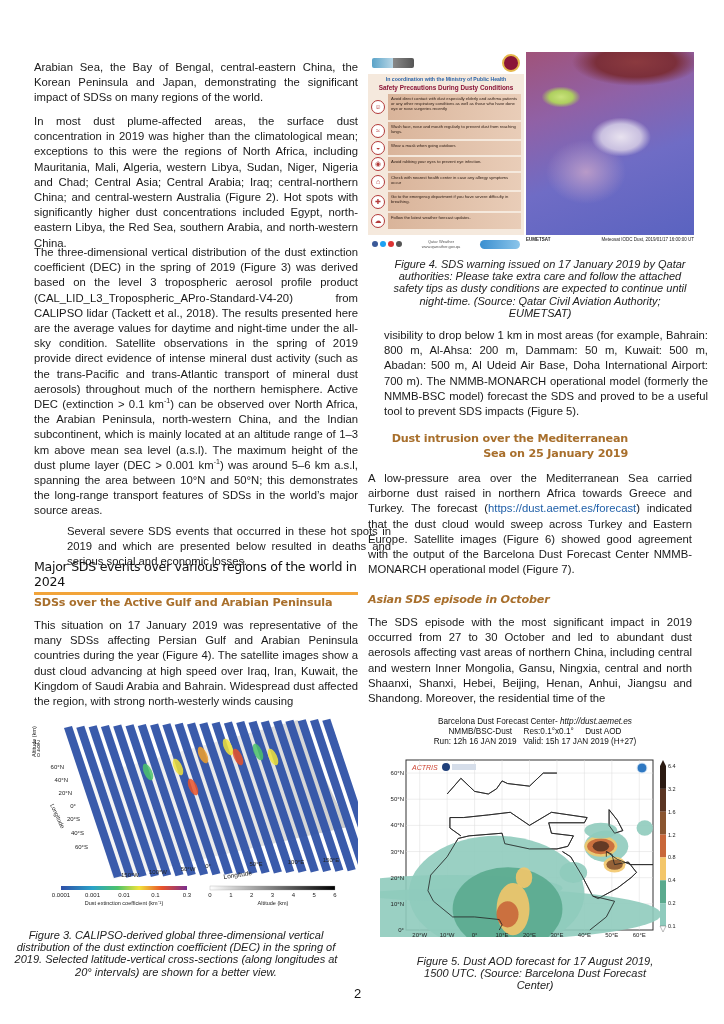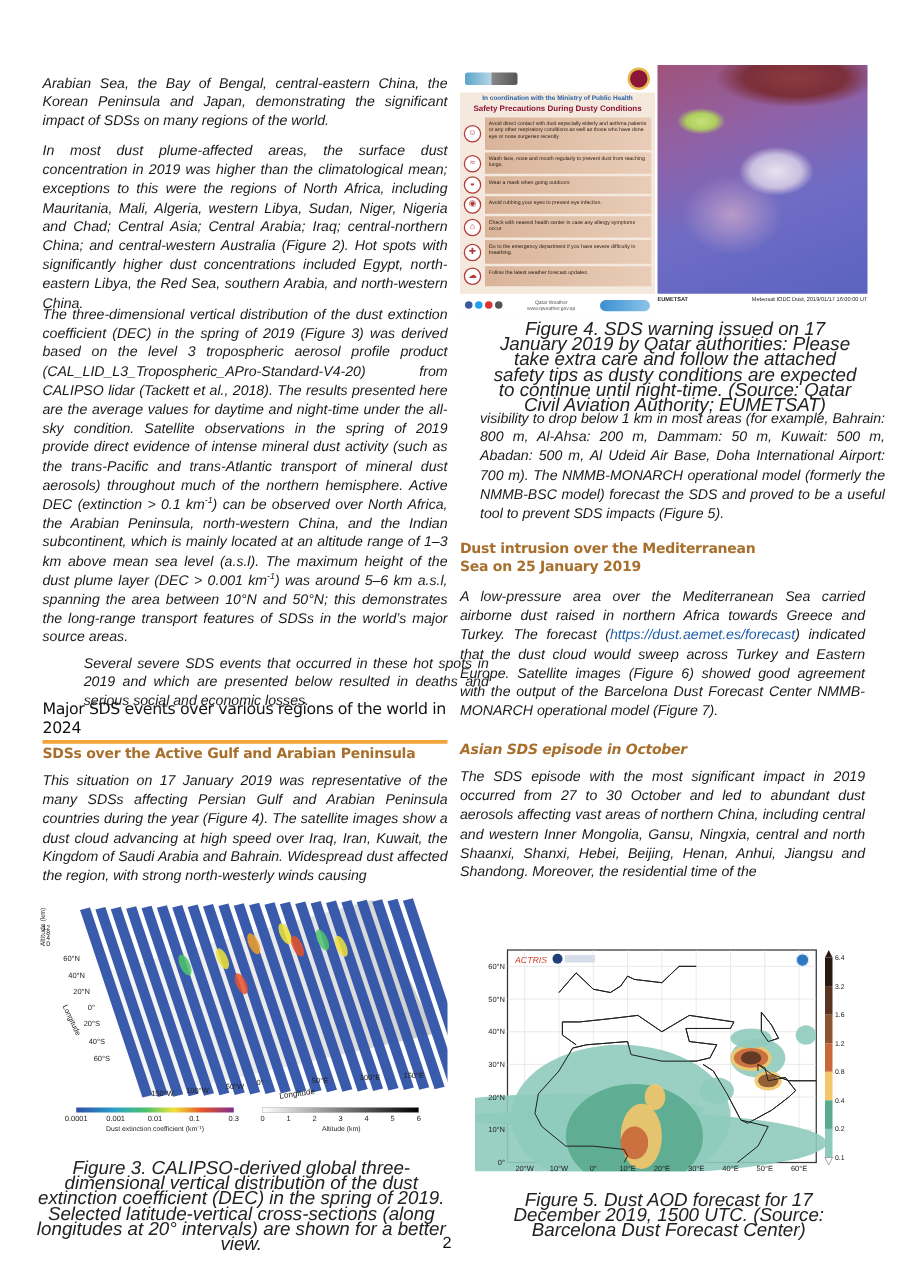--- a/index.html
+++ b/index.html
@@ -1,25 +1,25 @@
 <!DOCTYPE html>
 <html><head>
 <meta charset="utf-8">
 <style>
   html, body { margin:0; padding:0; background:#ffffff; }
   body { width:724px; height:1024px; position:relative; overflow:hidden;
          font-family:"Liberation Sans", sans-serif; color:#1a1a1a; }
-  .para { position:absolute; font-size:11.3px; line-height:15.2px; text-align:justify; margin:0;font-style:italic; }
+  .para { position:absolute; font-size:11.3px; line-height:15.2px; text-align:justify; margin:0; }
   .para sup { font-size:7px; line-height:0; }
   .h-major { position:absolute; left:34px; top:559px; width:324px; font-size:12.6px;
              font-family:"DejaVu Sans", sans-serif; font-weight:normal; color:#111;
              padding-bottom:3px; border-bottom:3px solid #f2a43a; margin:0; letter-spacing:-0.3px; }
   .h-sub { position:absolute; font-size:11.2px; font-weight:bold; color:#a86f2c;
            font-family:"DejaVu Sans", sans-serif; margin:0; letter-spacing:-0.2px; line-height:15px; }
-  .caption { position:absolute; font-size:15px; line-height:12.2px; font-style:italic;
+  .caption { position:absolute; font-size:11px; line-height:12.2px; font-style:italic;
              text-align:center; color:#222; margin:0; }
   .link { color:#1f5fa8; }
   .page-num { position:absolute; left:354px; top:986px; font-size:13px; color:#111; }
 
   
   .fig4 { position:absolute; left:368px; top:52px; width:330px; height:208px; }
   .poster { position:absolute; left:0; top:0; width:156px; height:201px; background:#f5e9dd; }
   .poster-top { height:22px; display:flex; justify-content:space-between; align-items:center; padding:0 4px; background:#fff; }
   .logo-caa { width:42px; height:10px; background:linear-gradient(90deg,#5aa3c8,#b7d6e6 50%,#888 51%,#555); border-radius:2px; }
   .logo-qatar { width:14px; height:14px; border-radius:50%; background:#8a1538; border:2px solid #e5b84b; }
@@ -111,21 +111,21 @@
   </div>
   <div class="sat"></div>
   <div class="sat-foot">
     <span style="font-weight:bold;">EUMETSAT</span>
     <span>Meteosat IODC Dust, 2019/01/17 16:00:00 UT</span>
   </div>
 </div>
 <p class="caption" style="left:392px; top:258px; width:296px;">Figure 4. SDS warning issued on 17 January 2019 by Qatar authorities: Please take extra care and follow the attached safety tips as dusty conditions are expected to continue until night-time. (Source: Qatar Civil Aviation Authority; EUMETSAT)</p>
 
 <p class="para" style="left:384px; top:328px; width:324px;">visibility to drop below 1 km in most areas (for example, Bahrain: 800 m, Al-Ahsa: 200 m, Dammam: 50 m, Kuwait: 500 m, Abadan: 500 m, Al Udeid Air Base, Doha International Airport: 700 m). The NMMB-MONARCH operational model (formerly the NMMB-BSC model) forecast the SDS and proved to be a useful tool to prevent SDS impacts (Figure 5).</p>
-<h3 class="h-sub" style="left:368px; top:431px; width:260px;">Dust intrusion over the Mediterranean Sea on 25 January 2019</h3>
+<h3 class="h-sub" style="left:368px; top:431px; width:260px;text-align:right;">Dust intrusion over the Mediterranean Sea on 25 January 2019</h3>
 <p class="para" style="left:368px; top:471px; width:324px;"><span>A low-pressure area over the Mediterranean Sea carried airborne dust raised in northern Africa towards Greece and Turkey. The forecast (</span><span class="link">https://dust.aemet.es/forecast</span><span>) indicated that the dust cloud would sweep across Turkey and Eastern Europe. Satellite images (Figure 6) showed good agreement with the output of the Barcelona Dust Forecast Center NMMB-MONARCH operational model (Figure 7).</span></p>
 <h3 class="h-sub" style="left:368px; top:592px; width:324px;font-style:italic;">Asian SDS episode in October</h3>
 <p class="para" style="left:368px; top:615px; width:324px;">The SDS episode with the most significant impact in 2019 occurred from 27 to 30 October and led to abundant dust aerosols affecting vast areas of northern China, including central and western Inner Mongolia, Gansu, Ningxia, central and north Shaanxi, Shanxi, Hebei, Beijing, Henan, Anhui, Jiangsu and Shandong. Moreover, the residential time of the</p>
 
 <div class="fig3">
   <svg id="fig3svg" width="330" height="190" viewBox="0 0 330 190">
     <defs>
       <linearGradient id="decGrad" x1="0" x2="1" y1="0" y2="0">
         <stop offset="0" stop-color="#2f4fa8"></stop>
           <stop offset="0.25" stop-color="#2aa2c8"></stop>
@@ -215,23 +215,28 @@
         <text font-family="Liberation Sans, sans-serif" fill="#222" x="202.83333333333334" y="180" font-size="6" text-anchor="middle">1</text>
         <text font-family="Liberation Sans, sans-serif" fill="#222" x="223.66666666666666" y="180" font-size="6" text-anchor="middle">2</text>
         <text font-family="Liberation Sans, sans-serif" fill="#222" x="244.5" y="180" font-size="6" text-anchor="middle">3</text>
         <text font-family="Liberation Sans, sans-serif" fill="#222" x="265.3333333333333" y="180" font-size="6" text-anchor="middle">4</text>
         <text font-family="Liberation Sans, sans-serif" fill="#222" x="286.1666666666667" y="180" font-size="6" text-anchor="middle">5</text>
         <text font-family="Liberation Sans, sans-serif" fill="#222" x="307" y="180" font-size="6" text-anchor="middle">6</text>
         <text font-family="Liberation Sans, sans-serif" fill="#222" x="245" y="188" font-size="5.5" text-anchor="middle">Altitude (km)</text>
       </g>
   </svg>
 </div>
-<p class="caption" style="left:28px; top:929px; width:330px;">Figure 3. CALIPSO-derived global three-dimensional vertical distribution of the dust extinction coefficient (DEC) in the spring of 2019. Selected latitude-vertical cross-sections (along longitudes at 20° intervals) are shown for a better view.</p>
+<p class="caption" style="left:11px; top:929px; width:330px;">Figure 3. CALIPSO-derived global three-dimensional vertical distribution of the dust extinction coefficient (DEC) in the spring of 2019. Selected latitude-vertical cross-sections (along longitudes at 20° intervals) are shown for a better view.</p>
 
 <div class="fig5">
+  <div class="fig5-title">
+    <div><span>Barcelona Dust Forecast Center- </span><i>http://dust.aemet.es</i></div>
+    <div style="white-space:pre;">NMMB/BSC-Dust     Res:0.1°x0.1°     Dust AOD</div>
+    <div style="white-space:pre;">Run: 12h 16 JAN 2019   Valid: 15h 17 JAN 2019 (H+27)</div>
+  </div>
   <svg id="fig5svg" width="320" height="220" viewBox="0 0 320 220" style="position:absolute; left:0; top:0;">
     <rect x="26" y="43" width="247" height="170" fill="#ffffff" stroke="#333" stroke-width="1"></rect>
     <g id="fig5grid">
         <line x1="39.72222222222222" x2="39.72222222222222" y1="43" y2="213" stroke="#ddd" stroke-width="0.5"></line>
         <line x1="67.16666666666666" x2="67.16666666666666" y1="43" y2="213" stroke="#ddd" stroke-width="0.5"></line>
         <line x1="94.61111111111111" x2="94.61111111111111" y1="43" y2="213" stroke="#ddd" stroke-width="0.5"></line>
         <line x1="122.05555555555556" x2="122.05555555555556" y1="43" y2="213" stroke="#ddd" stroke-width="0.5"></line>
         <line x1="149.5" x2="149.5" y1="43" y2="213" stroke="#ddd" stroke-width="0.5"></line>
         <line x1="176.94444444444446" x2="176.94444444444446" y1="43" y2="213" stroke="#ddd" stroke-width="0.5"></line>
         <line x1="204.38888888888889" x2="204.38888888888889" y1="43" y2="213" stroke="#ddd" stroke-width="0.5"></line>
@@ -316,15 +321,15 @@
         <text font-family="Liberation Sans, sans-serif" fill="#222" x="94.61111111111111" y="220" font-size="6" text-anchor="middle">0°</text>
         <text font-family="Liberation Sans, sans-serif" fill="#222" x="122.05555555555556" y="220" font-size="6" text-anchor="middle">10°E</text>
         <text font-family="Liberation Sans, sans-serif" fill="#222" x="149.5" y="220" font-size="6" text-anchor="middle">20°E</text>
         <text font-family="Liberation Sans, sans-serif" fill="#222" x="176.94444444444446" y="220" font-size="6" text-anchor="middle">30°E</text>
         <text font-family="Liberation Sans, sans-serif" fill="#222" x="204.38888888888889" y="220" font-size="6" text-anchor="middle">40°E</text>
         <text font-family="Liberation Sans, sans-serif" fill="#222" x="231.83333333333334" y="220" font-size="6" text-anchor="middle">50°E</text>
         <text font-family="Liberation Sans, sans-serif" fill="#222" x="259.27777777777777" y="220" font-size="6" text-anchor="middle">60°E</text>
       </g>
   </svg>
 </div>
-<p class="caption" style="left:405px; top:955px; width:260px;">Figure 5. Dust AOD forecast for 17 December 2019, 1500 UTC. (Source: Barcelona Dust Forecast Center)</p>
+<p class="caption" style="left:405px; top:955px; width:260px;">Figure 5. Dust AOD forecast for 17 August 2019, 1500 UTC. (Source: Barcelona Dust Forecast Center)</p>
 
 <div class="page-num">2</div>
 
 </body></html>

